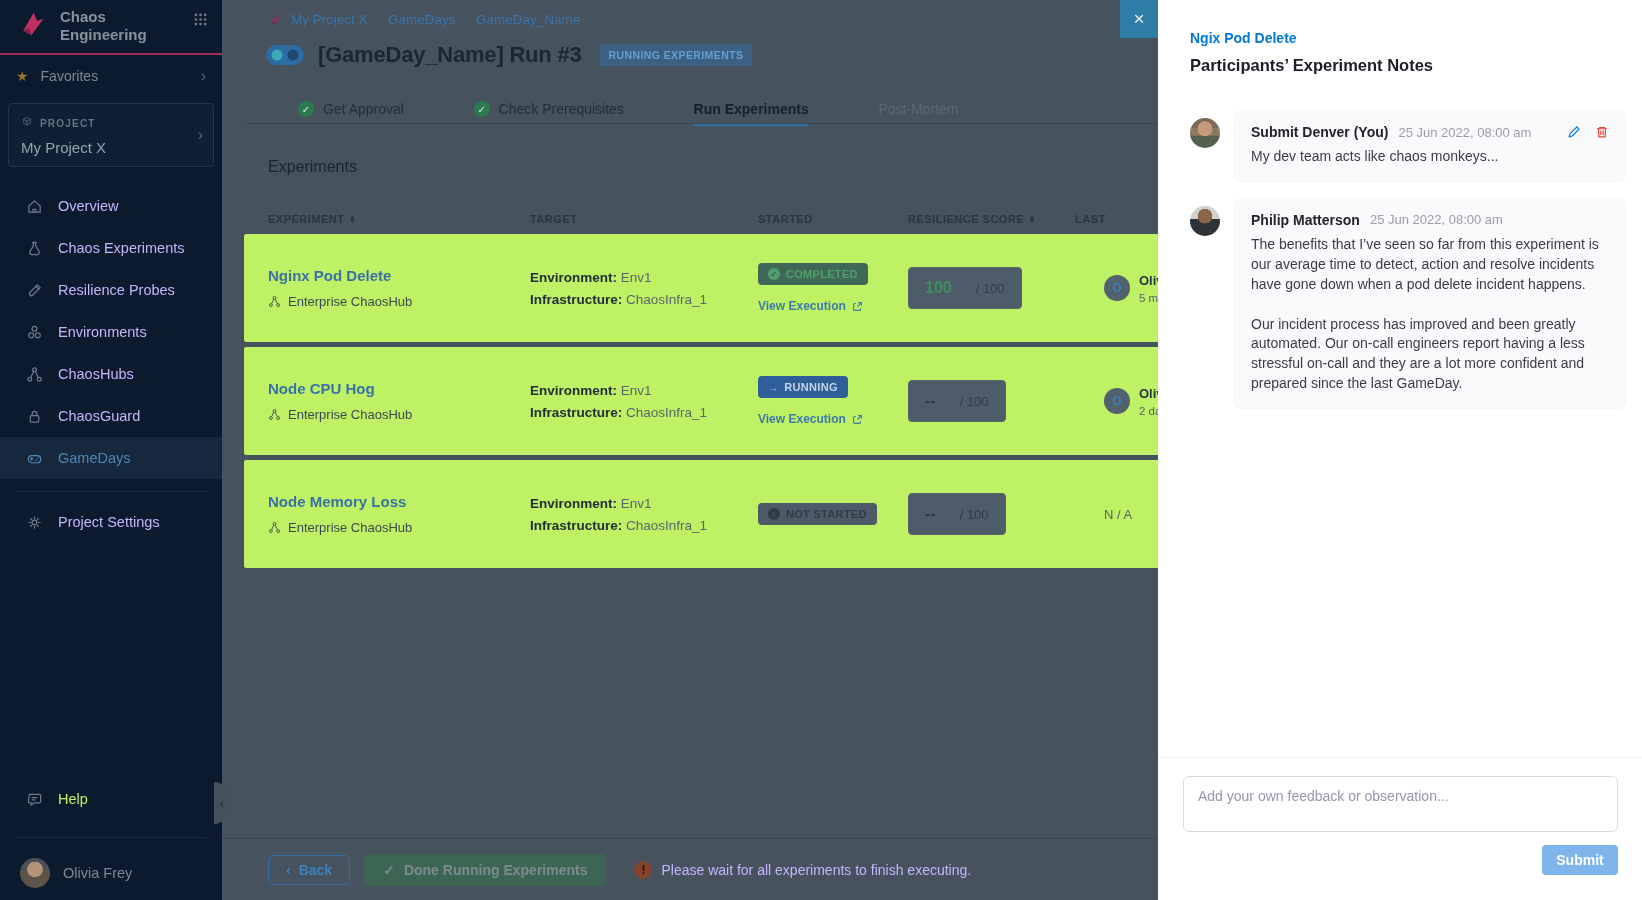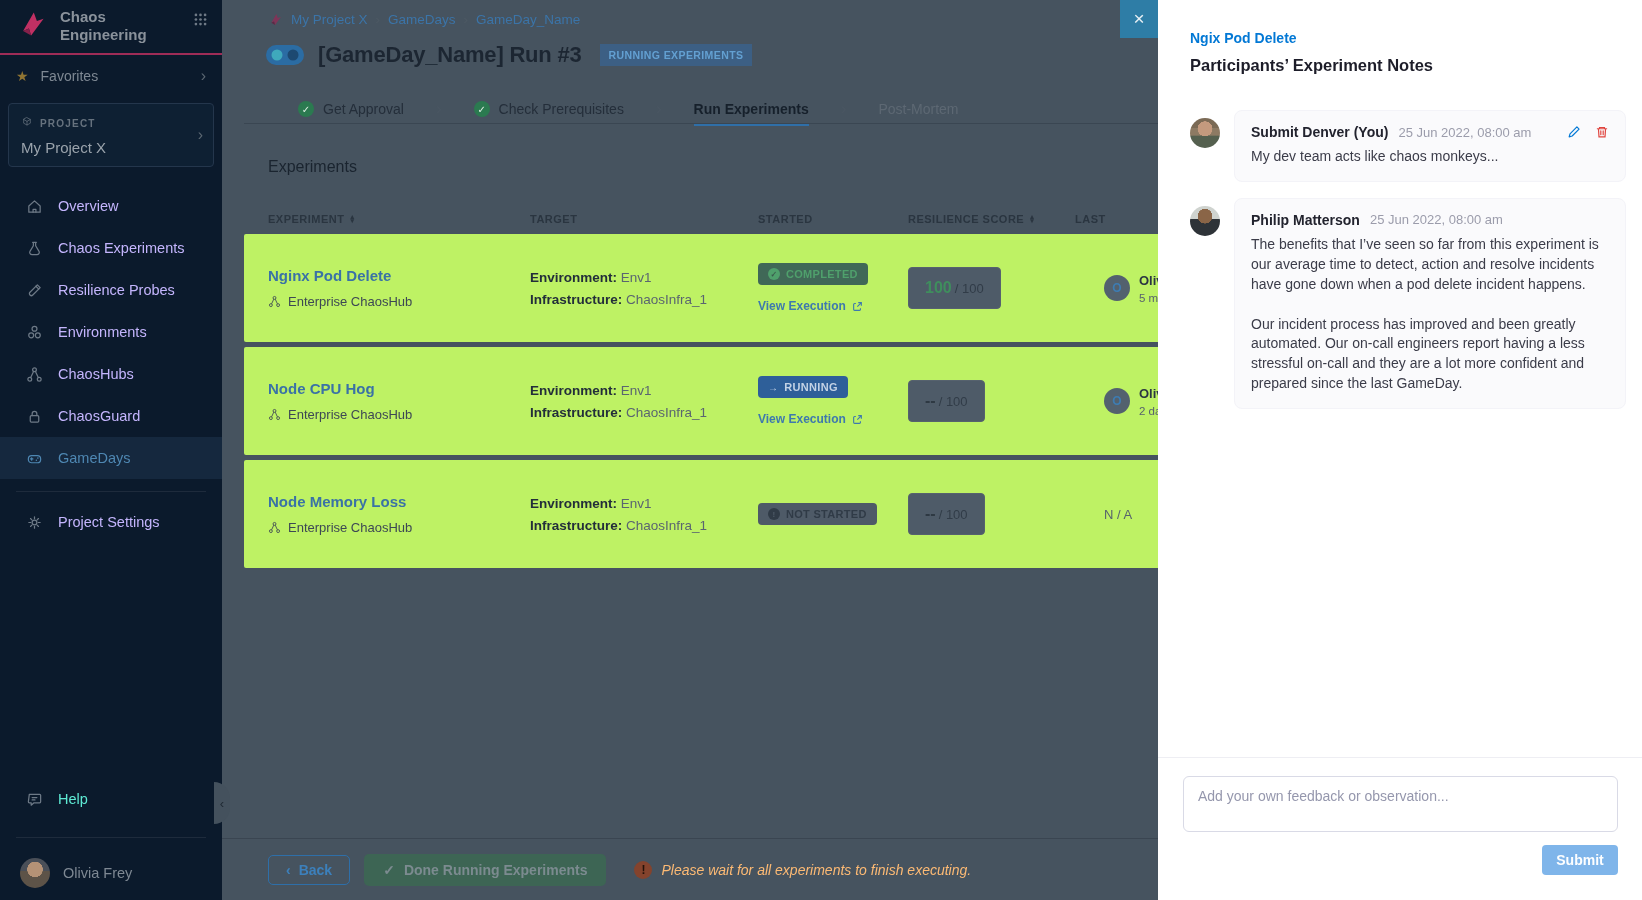--- a/index.html
+++ b/index.html
@@ -27,21 +27,21 @@
   .nav { margin-top:18px; }
   .nav-item { display:flex; align-items:center; height:42px; padding-left:26px;
     color:#c4b5fd; font-size:14.5px; cursor:pointer; }
   .nav-item .nav-ic { width:17px; height:17px; margin-right:15px; color:#6E7A87; display:inline-flex; }
   .nav-item.active { background:#15283E; color:#4E87B2; }
   .nav-item.active .nav-ic { color:#4E87B2; }
   .nav svg, .nav-ic svg, .misc-ic svg { stroke:currentColor; fill:none;
     stroke-width:1.3; stroke-linecap:round; stroke-linejoin:round; }
   .side-div { height:1px; background:rgba(255,255,255,0.08); margin:12px 16px; }
   .help-row { position:absolute; left:0; bottom:84px; width:100%; display:flex;
-    align-items:center; padding-left:26px; color:#5eead4; font-size:14.5px; height:34px; cursor:pointer; }
+    align-items:center; padding-left:26px; color:#bef264; font-size:14.5px; height:34px; cursor:pointer; }
   .help-row .nav-ic { width:17px;height:17px;margin-right:15px;color:#6E7A87;display:inline-flex; }
   .user-div { position:absolute; left:16px; right:16px; bottom:62px; height:1px; background:rgba(255,255,255,0.08); }
   .user-row { position:absolute; left:0; bottom:12px; width:100%; display:flex;
     align-items:center; padding-left:20px; cursor:pointer; }
   .user-avatar { width:30px; height:30px; border-radius:50%; margin-right:13px;
     background: radial-gradient(circle at 50% 38%, #b59276 0 32%, rgba(0,0,0,0) 33%),
                 linear-gradient(#4a4f58 0 42%, #5d5348 43%); }
   .user-name { color:#7E8893; font-size:14.5px; }
   .collapse-handle { position:absolute; left:214px; top:782px; width:16px; height:42px;
     background:#44515D; border-radius:0 21px 21px 0; z-index:6; cursor:pointer;
@@ -91,21 +91,21 @@
   .badge-completed .b-ic { width:12px;height:12px;border-radius:50%;background:#4FA06C;color:#3A5A4C;
     font-size:8px;display:flex;align-items:center;justify-content:center; }
   .badge-running { background:#2E5F99; color:#C3D2E5; }
   .badge-running .b-ic { font-size:10px; color:#C3D2E5; }
   .badge-notstarted { background:#4E5A67; color:#303B47; }
   .badge-notstarted .b-ic { width:12px;height:12px;border-radius:50%;background:#303B47;color:#4E5A67;
     font-size:8px;font-weight:700;display:flex;align-items:center;justify-content:center; }
   .view-exec { display:flex; align-items:center; gap:6px; margin-top:14px; color:#3E79AE;
     font-size:12px; font-weight:700; cursor:pointer; }
   .view-exec svg { stroke:#3E79AE; fill:none; stroke-width:1.2; }
-  .score-box { display:inline-flex; align-items:baseline; gap:3px; margin-left:13px;
+  .score-box { display:inline-flex; align-items:baseline; gap:24px; margin-left:13px;
     background:#4E5B68; border:1px solid #56626E; border-radius:4px; padding:11px 16px; }
   .score-val { font-size:16px; font-weight:700; color:#3F8E5D; }
   .score-val.empty { color:#2E3943; }
   .score-total { font-size:13px; color:#313C48; }
   .last-cell { display:flex; align-items:center; gap:9px; padding-left:29px; }
   .o-avatar { width:26px; height:26px; border-radius:50%; background:#53616E; color:#3E7CB2;
     font-size:12px; font-weight:700; display:flex; align-items:center; justify-content:center; }
   .last-name { color:#2B3642; font-size:13px; font-weight:600; }
   .last-time { color:#57626D; font-size:11.5px; margin-top:4px; }
   .last-na { color:#57626D; font-size:13px; padding-left:29px; }
@@ -114,21 +114,21 @@
     border-top:1px solid #3A4551; display:flex; align-items:center; padding-left:46px; }
   .back-btn { display:inline-flex; align-items:center; gap:8px; border:1.5px solid #2E6FA9;
     color:#3C80BC; font-size:14px; font-weight:700; padding:6px 17px; border-radius:5px;
     background:transparent; cursor:pointer; }
   .done-btn { display:inline-flex; align-items:center; gap:9px; background:#3D6554;
     color:#7C8B90; font-size:14px; font-weight:700; padding:8px 19px; border-radius:5px;
     border:none; margin-left:14px; cursor:pointer; }
   .warn-wrap { display:flex; align-items:center; gap:9px; margin-left:28px; }
   .warn-ic { width:18px; height:18px; border-radius:50%; background:#84432D; color:#241109;
     font-size:12px; font-weight:700; display:flex; align-items:center; justify-content:center; }
-  .warn-text { color:#fdba74; font-size:14px; font-weight:500;font-style:italic; }
+  .warn-text { color:#c4b5fd; font-size:14px; font-weight:500; }
 
   
   .close-btn { position:absolute; left:1120px; top:0; width:38px; height:38px; background:#2E7DA6;
     color:#E8F0F4; font-size:19px; display:flex; align-items:center; justify-content:center;
     z-index:21; cursor:pointer; }
   .drawer { position:absolute; left:1158px; top:0; width:484px; height:900px; background:#ffffff; z-index:20; }
   .d-link { position:absolute; left:32px; top:30px; color:#0278D5; font-size:14px; font-weight:700; cursor:pointer; }
   .d-title { position:absolute; left:32px; top:56px; color:#1D1D29; font-size:16.5px; font-weight:700; }
   .comments { position:absolute; left:32px; right:16px; top:110px; display:flex;
     flex-direction:column; gap:16px; }

